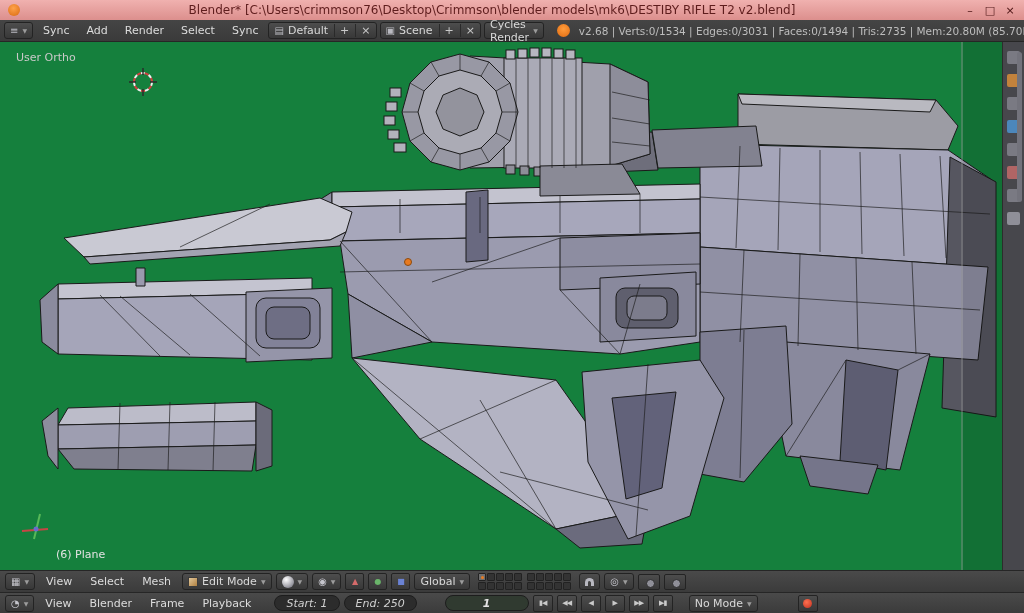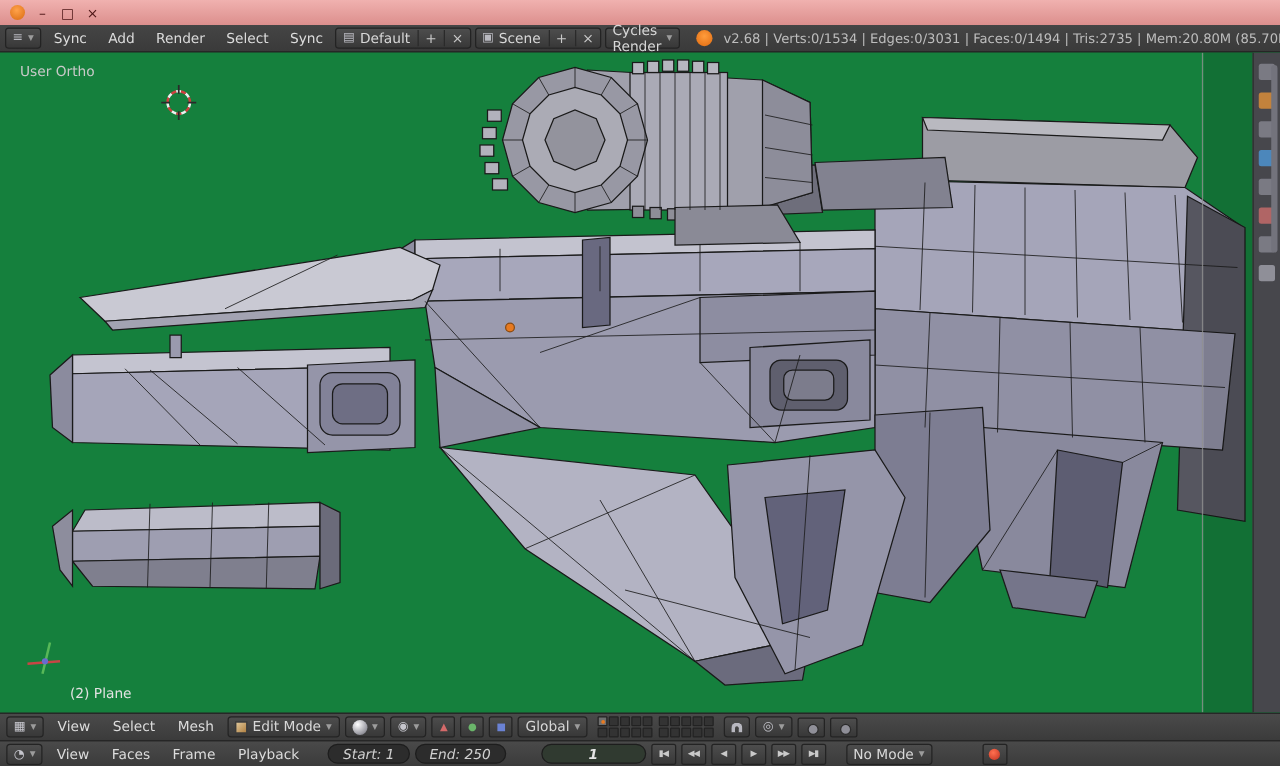--- a/index.html
+++ b/index.html
@@ -75,20 +75,21 @@
     justify-content:center; font-size:7px; color:#cacaca; letter-spacing:-1px; }
   .recdot { width:9px; height:9px; border-radius:50%;
     background:radial-gradient(circle at 40% 35%, #ff7050, #c03020); }
   .gap { width:8px; }
 </style>
 </head>
 <body>
 
 <div class="titlebar">
   <span class="appicon"></span>
+  <span class="title">Blender* [C:\Users\crimmson76\Desktop\Crimmson\blender models\mk6\DESTIBY RIFLE T2 v2.blend]</span>
   <span class="winbtn">–</span>
   <span class="winbtn">□</span>
   <span class="winbtn">×</span>
 </div>
 
 <div class="menubar">
   <span class="btnface combo">
     <span class="cicon">≡</span>
     <span class="arr">▼</span>
   </span>
@@ -223,21 +224,21 @@
       <path stroke="#c84545" stroke-width="2" d="M22,489 L48,487"></path>
       <path stroke="#58b858" stroke-width="2" d="M34,497 L40,472"></path>
       <circle cx="36" cy="487" r="2.5" fill="#6a6ad0" stroke="none"></circle>
     </g>
 
     <rect x="963" y="0" width="39" height="528" fill="#000" opacity="0.12"></rect>
     <path d="M962,0 L962,528" stroke="#909090" stroke-width="1" opacity="0.8"></path>
   </svg>
 
   <span class="vplabel">User Ortho</span>
-  <span class="objlabel">(2) Plane</span>
+  <span class="objlabel">(6) Plane</span>
 
   <div class="rightstrip">
     <span class="pico"></span>
     <span class="pico"></span>
     <span class="pico"></span>
     <span class="pico"></span>
     <span class="pico"></span>
     <span class="pico"></span>
     <span class="pico"></span>
     <span class="pico"></span>
@@ -316,21 +317,21 @@
   <span class="cambtn"></span>
   <span class="cambtn"></span>
 </div>
 
 <div class="edhead timeline">
   <span class="btnface combo">
     <span class="glyphbtn">◔</span>
     <span class="arr">▼</span>
   </span>
   <span class="menu">View</span>
-  <span class="menu">Faces</span>
+  <span class="menu">Blender</span>
   <span class="menu">Frame</span>
   <span class="menu">Playback</span>
   <span class="gap"></span>
   <span class="numfield">Start: 1</span>
   <span class="numfield">End: 250</span>
   <span class="gap"></span>
     <span class="gap"></span>
   <span class="numfield curframe">1</span>
   <span class="pbtn">▮◀</span>
   <span class="pbtn">◀◀</span>

